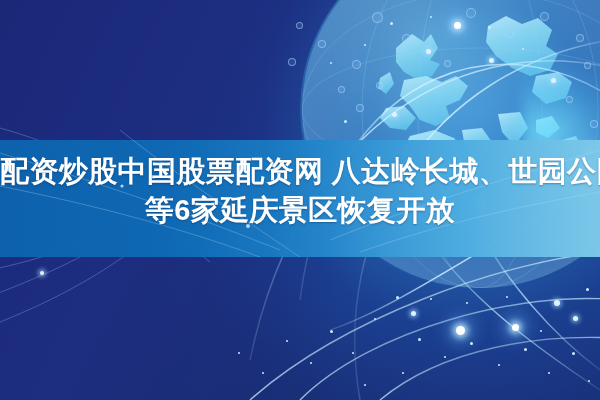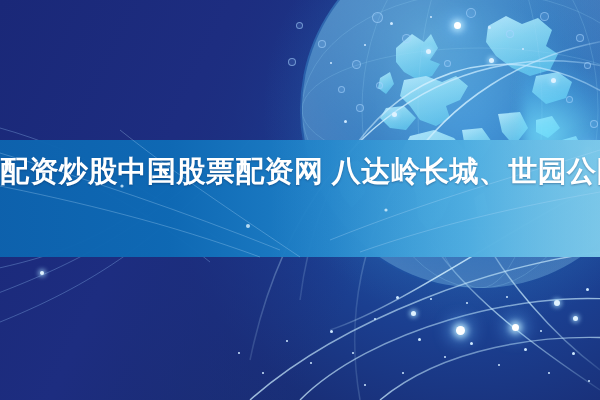--- a/index.html
+++ b/index.html
@@ -251,15 +251,16 @@
     </g>
     <g fill="rgba(220,242,255,0.8)">
       <circle cx="248" cy="86" r="2"></circle>
       <circle cx="122" cy="46" r="1.6"></circle>
       <circle cx="386" cy="70" r="1.6"></circle>
     </g>
   </svg>
 
   <div id="headline">
     <span class="l1">配资炒股中国股票配资网 八达岭长城、世园公园</span>
+    <span class="l2">等6家延庆景区恢复开放</span>
   </div>
 
 </div>
 
 </body></html>

